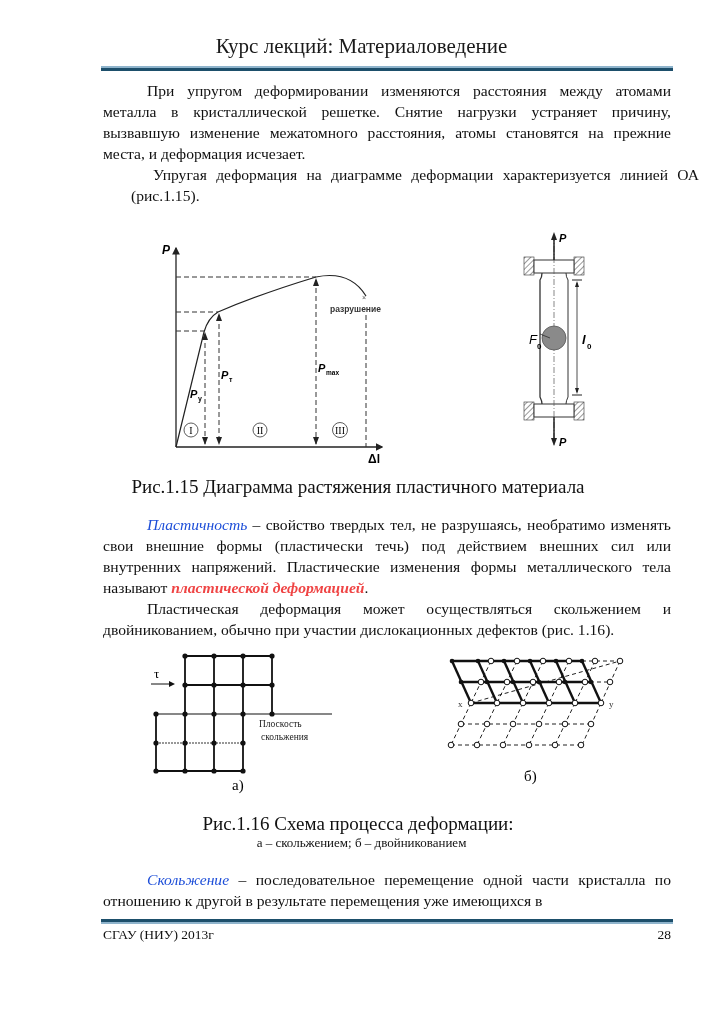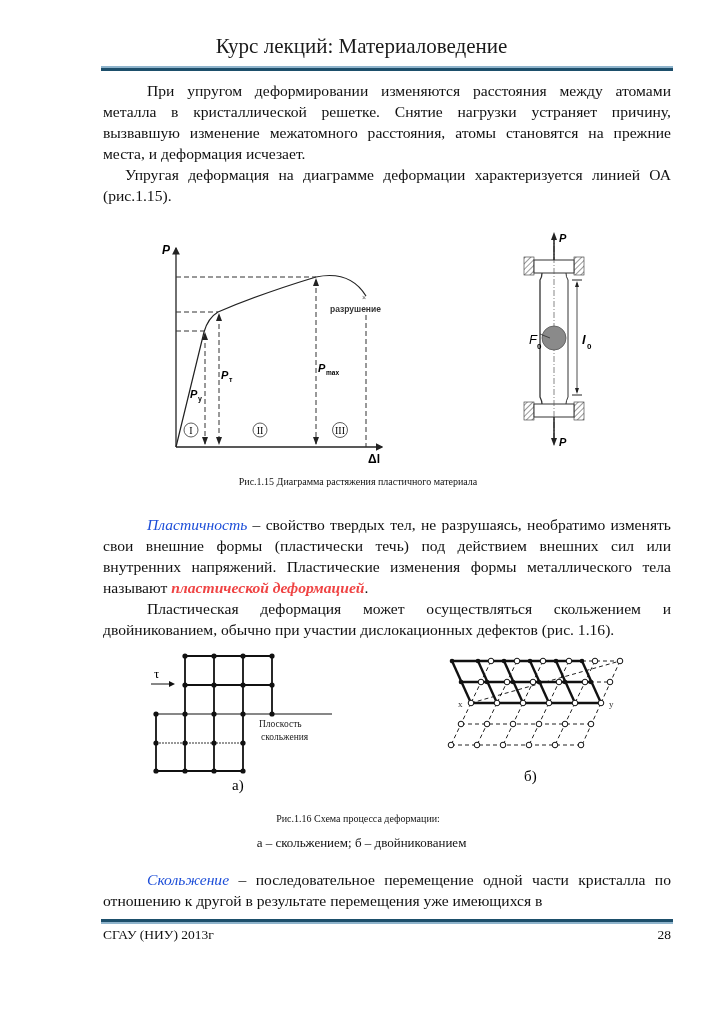--- a/index.html
+++ b/index.html
@@ -7,24 +7,24 @@
          font-family: "Liberation Serif", "DejaVu Serif", serif; color: #111; }
   .abs { position: absolute; }
   .header-title { left: 0; width: 723px; top: 34px; text-align: center;
                   font-family: "Liberation Serif", serif; font-size: 21px; color: #1a1a1a; }
   .rule { left: 101px; width: 572px; }
   .rule .light { height: 2px; background: #8fb4cc; }
   .rule .dark { height: 3px; background: #1d4f6b; }
   .para { left: 103px; width: 568px; font-size: 15.6px; line-height: 21px;
           text-align: justify; text-align-last: left; }
   .indent { text-indent: 44px; }
-  .indent-sm { text-indent: 22px; }
+  .indent-sm { text-indent: 22px; margin-left: 28px; }
   .term { color: #1d4ed8; font-style: italic; }
   .term-bold { color: #ef4444; font-style: italic; font-weight: bold; }
-  .caption { left: 0; width: 716px; text-align: center; font-size: 10px; }
+  .caption { left: 0; width: 716px; text-align: center; font-size: 19px; }
   .caption-sub { left: 0; width: 723px; text-align: center; font-size: 13px; }
   .footer-left { left: 103px; top: 927px; font-size: 13.5px; }
   .footer-right { left: 640px; width: 31px; text-align: right; top: 927px; font-size: 13.5px; }
   svg text { font-family: "Liberation Sans", "DejaVu Sans", sans-serif; }
   .serif-t { font-family: "Liberation Serif", serif; }
 </style>
 </head>
 <body>
 
 <div class="abs header-title">Курс лекций: Материаловедение</div>

